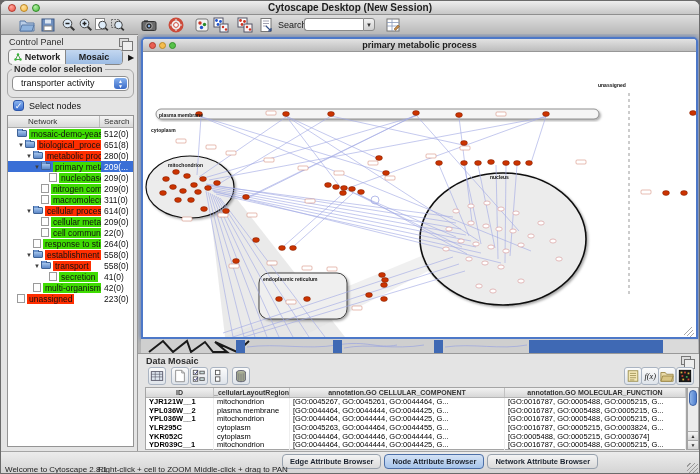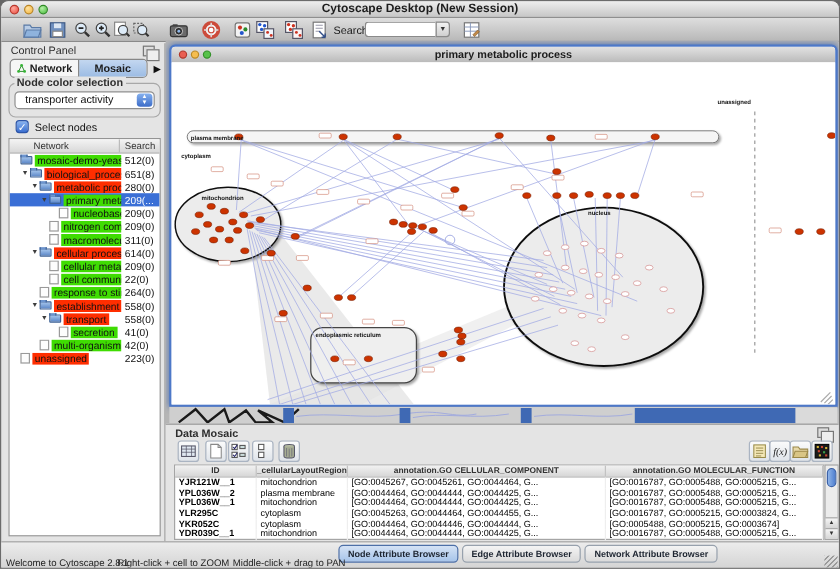--- a/index.html
+++ b/index.html
@@ -715,22 +715,22 @@
     </div>
     <div class="dp-scroll">
       <span class="dp-thumb"></span>
       <span class="dp-sarr up">▲</span>
       <span class="dp-sarr dn">▼</span>
     </div>
   </div>
 
   <div class="bottom-bar">
     <div class="bb-tabs" id="bb-tabs">
+        <span class="bb-tab">Edge Attribute Browser</span>
         <span class="bb-tab active">Node Attribute Browser</span>
-        <span class="bb-tab">Edge Attribute Browser</span>
         <span class="bb-tab">Network Attribute Browser</span>
       </div>
     <span class="status" style="left:4px">Welcome to Cytoscape 2.8.1</span>
     <span class="status" style="left:97px">Right-click + cell to ZOOM</span>
     <span class="status" style="left:193px">Middle-click + drag to PAN</span>
     <span class="grip"></span>
   </div>
 
 </div>
 

